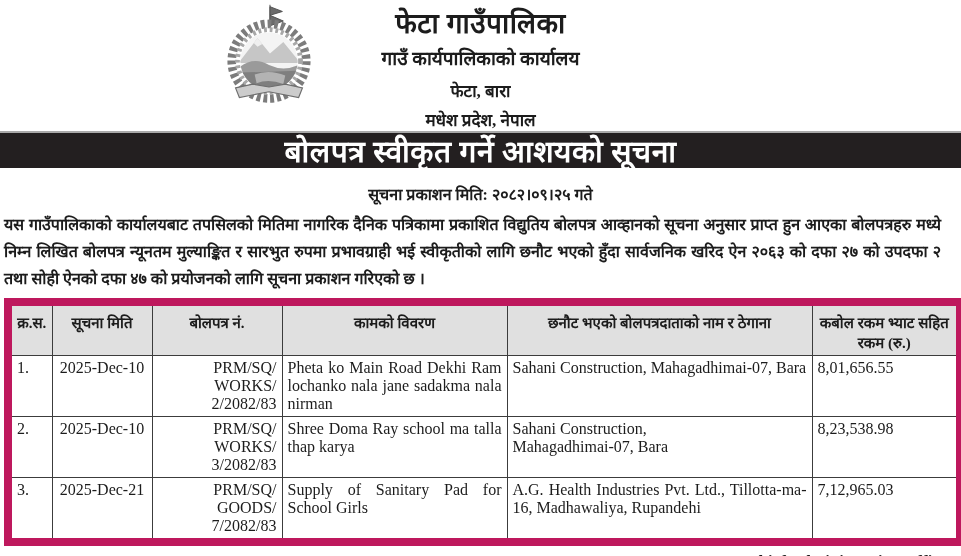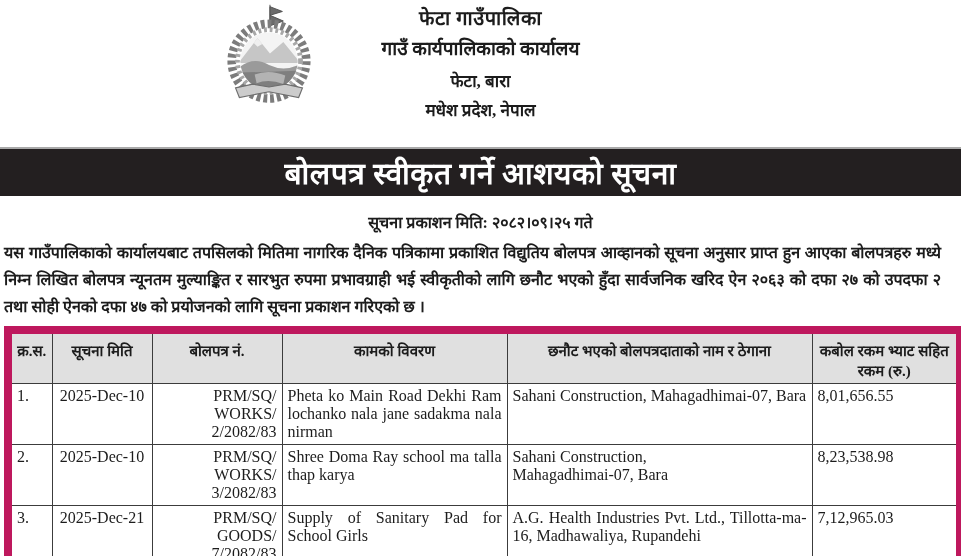--- a/index.html
+++ b/index.html
@@ -9,29 +9,29 @@
     font-family: "Liberation Serif", "DejaVu Serif", serif;
     color: #1c1c1c;
     position: relative;
     overflow: hidden;
   }
   .header-block { position: relative; padding-top: 6px; text-align: center; }
   .emblem {
     position: absolute; left: 226px; top: 3px;
     width: 86px; height: 102px;
   }
-  .muni-title { font-size: 20px; font-weight: bold; line-height: 1.25; letter-spacing: 0.5px; }
+  .muni-title { font-size: 28px; font-weight: bold; line-height: 1.25; letter-spacing: 0.5px; }
   .office-title { font-size: 19px; font-weight: bold; line-height: 1.3; margin-top: 6px; }
   .addr-line { font-size: 17px; font-weight: bold; margin-top: 7px; }
   .prov-line { font-size: 17px; font-weight: bold; margin-top: 6px; }
   .banner {
-    margin-top: 26px;
+    margin-top: 0;
     background: #231f20;
     border-top: 2px solid #a9a9a9;
-    height: 49px;
+    height: 37px;
     display: flex; align-items: center; justify-content: center;
   }
   .banner-text { color: #ffffff; font-size: 30px; font-weight: bold; letter-spacing: 0.5px; }
   .date-line { text-align: center; font-size: 16px; font-weight: bold; margin-top: 15px; }
   .body-para {
     margin: 6px 20px 0 4px;
     font-size: 16px;
     line-height: 27px;
     text-align: justify;
     font-weight: bold;

